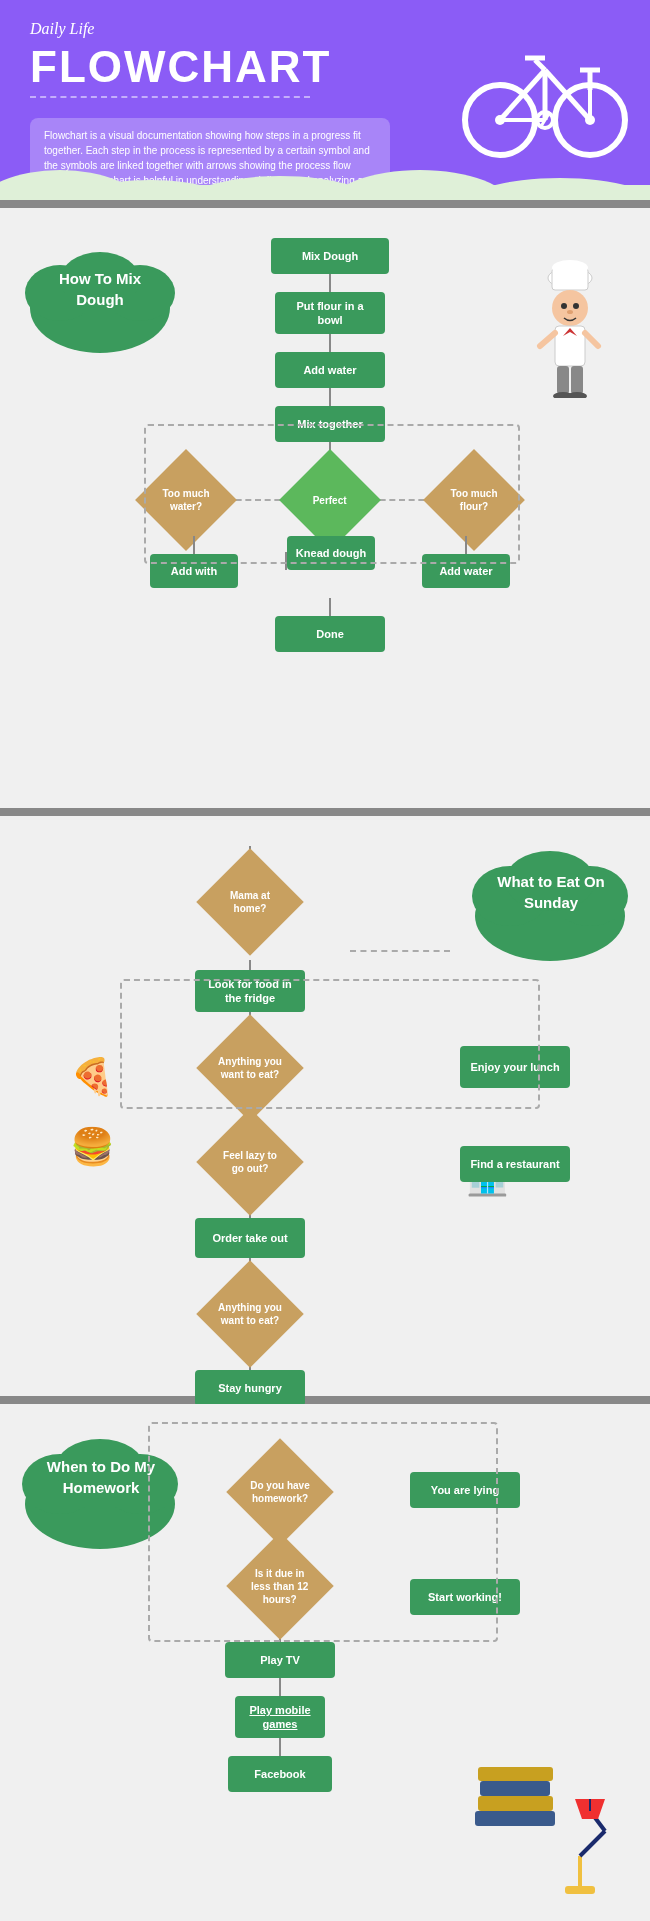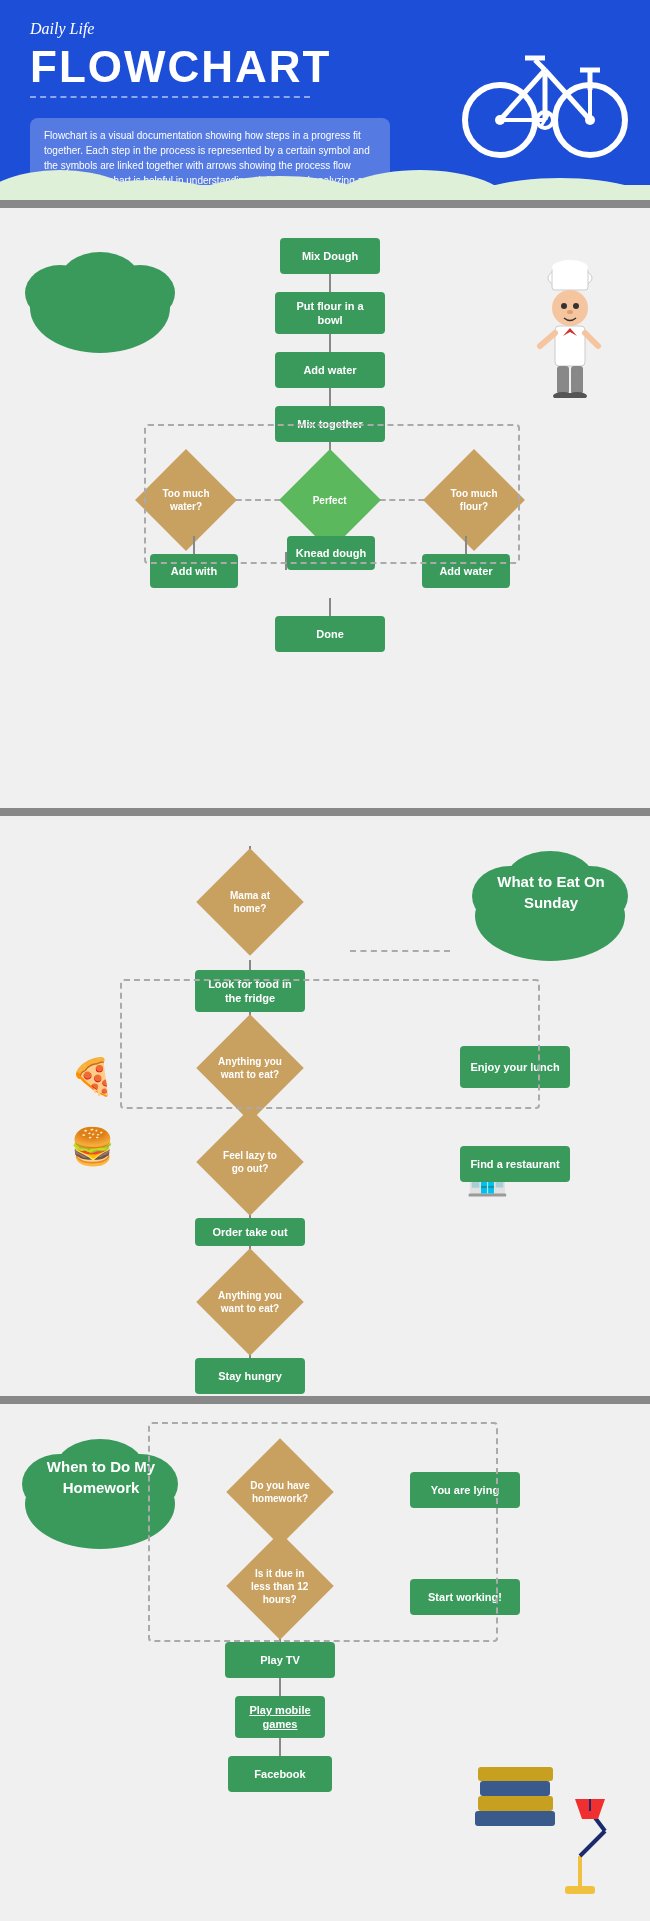--- a/index.html
+++ b/index.html
@@ -5,21 +5,21 @@
     * { box-sizing: border-box; margin: 0; padding: 0; }
     body {
       width: 650px;
       background: #f5f5f5;
       font-family: Arial, sans-serif;
       font-size: 12px;
     }
 
     
     .header {
-      background: #1d4ed8;
+      background: #8b5cf6;
       width: 650px;
       height: 200px;
       position: relative;
       overflow: hidden;
       padding: 20px 30px;
     }
     .header-subtitle {
       color: #fff;
       font-size: 16px;
       font-style: italic;
@@ -144,20 +144,22 @@
 
 <div style="background:#f0f0f0; position:relative; min-height:600px; width:650px; padding-bottom:30px;">
 
   <div style="position:absolute; left:20px; top:30px;">
     <svg width="160" height="120" viewBox="0 0 160 120">
       <ellipse cx="80" cy="70" rx="70" ry="45" fill="#3a9a5c"></ellipse>
       <ellipse cx="40" cy="55" rx="35" ry="28" fill="#3a9a5c"></ellipse>
       <ellipse cx="120" cy="55" rx="35" ry="28" fill="#3a9a5c"></ellipse>
       <ellipse cx="80" cy="42" rx="40" ry="28" fill="#3a9a5c"></ellipse>
     </svg>
+    <div style="position:absolute;top:30px;left:15px;width:130px;text-align:center;color:#fff;font-size:15px;font-weight:bold;line-height:1.4;">How To Mix
+Dough</div>
   </div>
 
   <div style="position:absolute; right:40px; top:50px;">
     <svg width="80" height="140" viewBox="0 0 80 140">
 
       <ellipse cx="40" cy="20" rx="22" ry="10" fill="white" stroke="#ccc"></ellipse>
       <rect x="22" y="10" width="36" height="22" rx="3" fill="white" stroke="#ccc"></rect>
       <ellipse cx="40" cy="10" rx="18" ry="8" fill="white"></ellipse>
 
       <circle cx="40" cy="50" r="18" fill="#f5c5a0"></circle>
@@ -180,21 +182,21 @@
       <rect x="41" y="108" width="12" height="28" rx="3" fill="#888"></rect>
 
       <ellipse cx="33" cy="138" rx="10" ry="4" fill="#555"></ellipse>
       <ellipse cx="47" cy="138" rx="10" ry="4" fill="#555"></ellipse>
     </svg>
   </div>
 
   <div style="position:absolute; left:230px; top:30px; width:200px;">
 
     <div style="display:flex;justify-content:center;">
-      <div class="fc-box" style="width:100px;height:36px;">Mix Dough</div>
+      <div class="fc-box" style="width:118px;height:36px;">Mix Dough</div>
     </div>
 
     <div style="width:2px;height:18px;background:#888;margin:0 auto;"></div>
 
     <div style="display:flex;justify-content:center;">
       <div class="fc-box" style="width:110px;height:42px;">Put flour in a bowl</div>
     </div>
 
     <div style="width:2px;height:18px;background:#888;margin:0 auto;"></div>
 
@@ -323,21 +325,21 @@
 
     <div style="display:flex;justify-content:center;">
       <div class="fc-diamond" style="width:76px;height:76px;">
         <div class="fc-diamond-inner">Feel lazy to go out?</div>
       </div>
     </div>
 
     <div style="width:2px;height:18px;background:#888;margin:0 auto;"></div>
 
     <div style="display:flex;justify-content:center;">
-      <div class="fc-box" style="width:110px;height:28px;">Order take out</div>
+      <div class="fc-box" style="width:110px;height:40px;">Order take out</div>
     </div>
 
     <div style="width:2px;height:18px;background:#888;margin:0 auto;"></div>
 
     <div style="display:flex;justify-content:center;">
       <div class="fc-diamond" style="width:76px;height:76px;">
         <div class="fc-diamond-inner">Anything you want to eat?</div>
       </div>
     </div>
 

